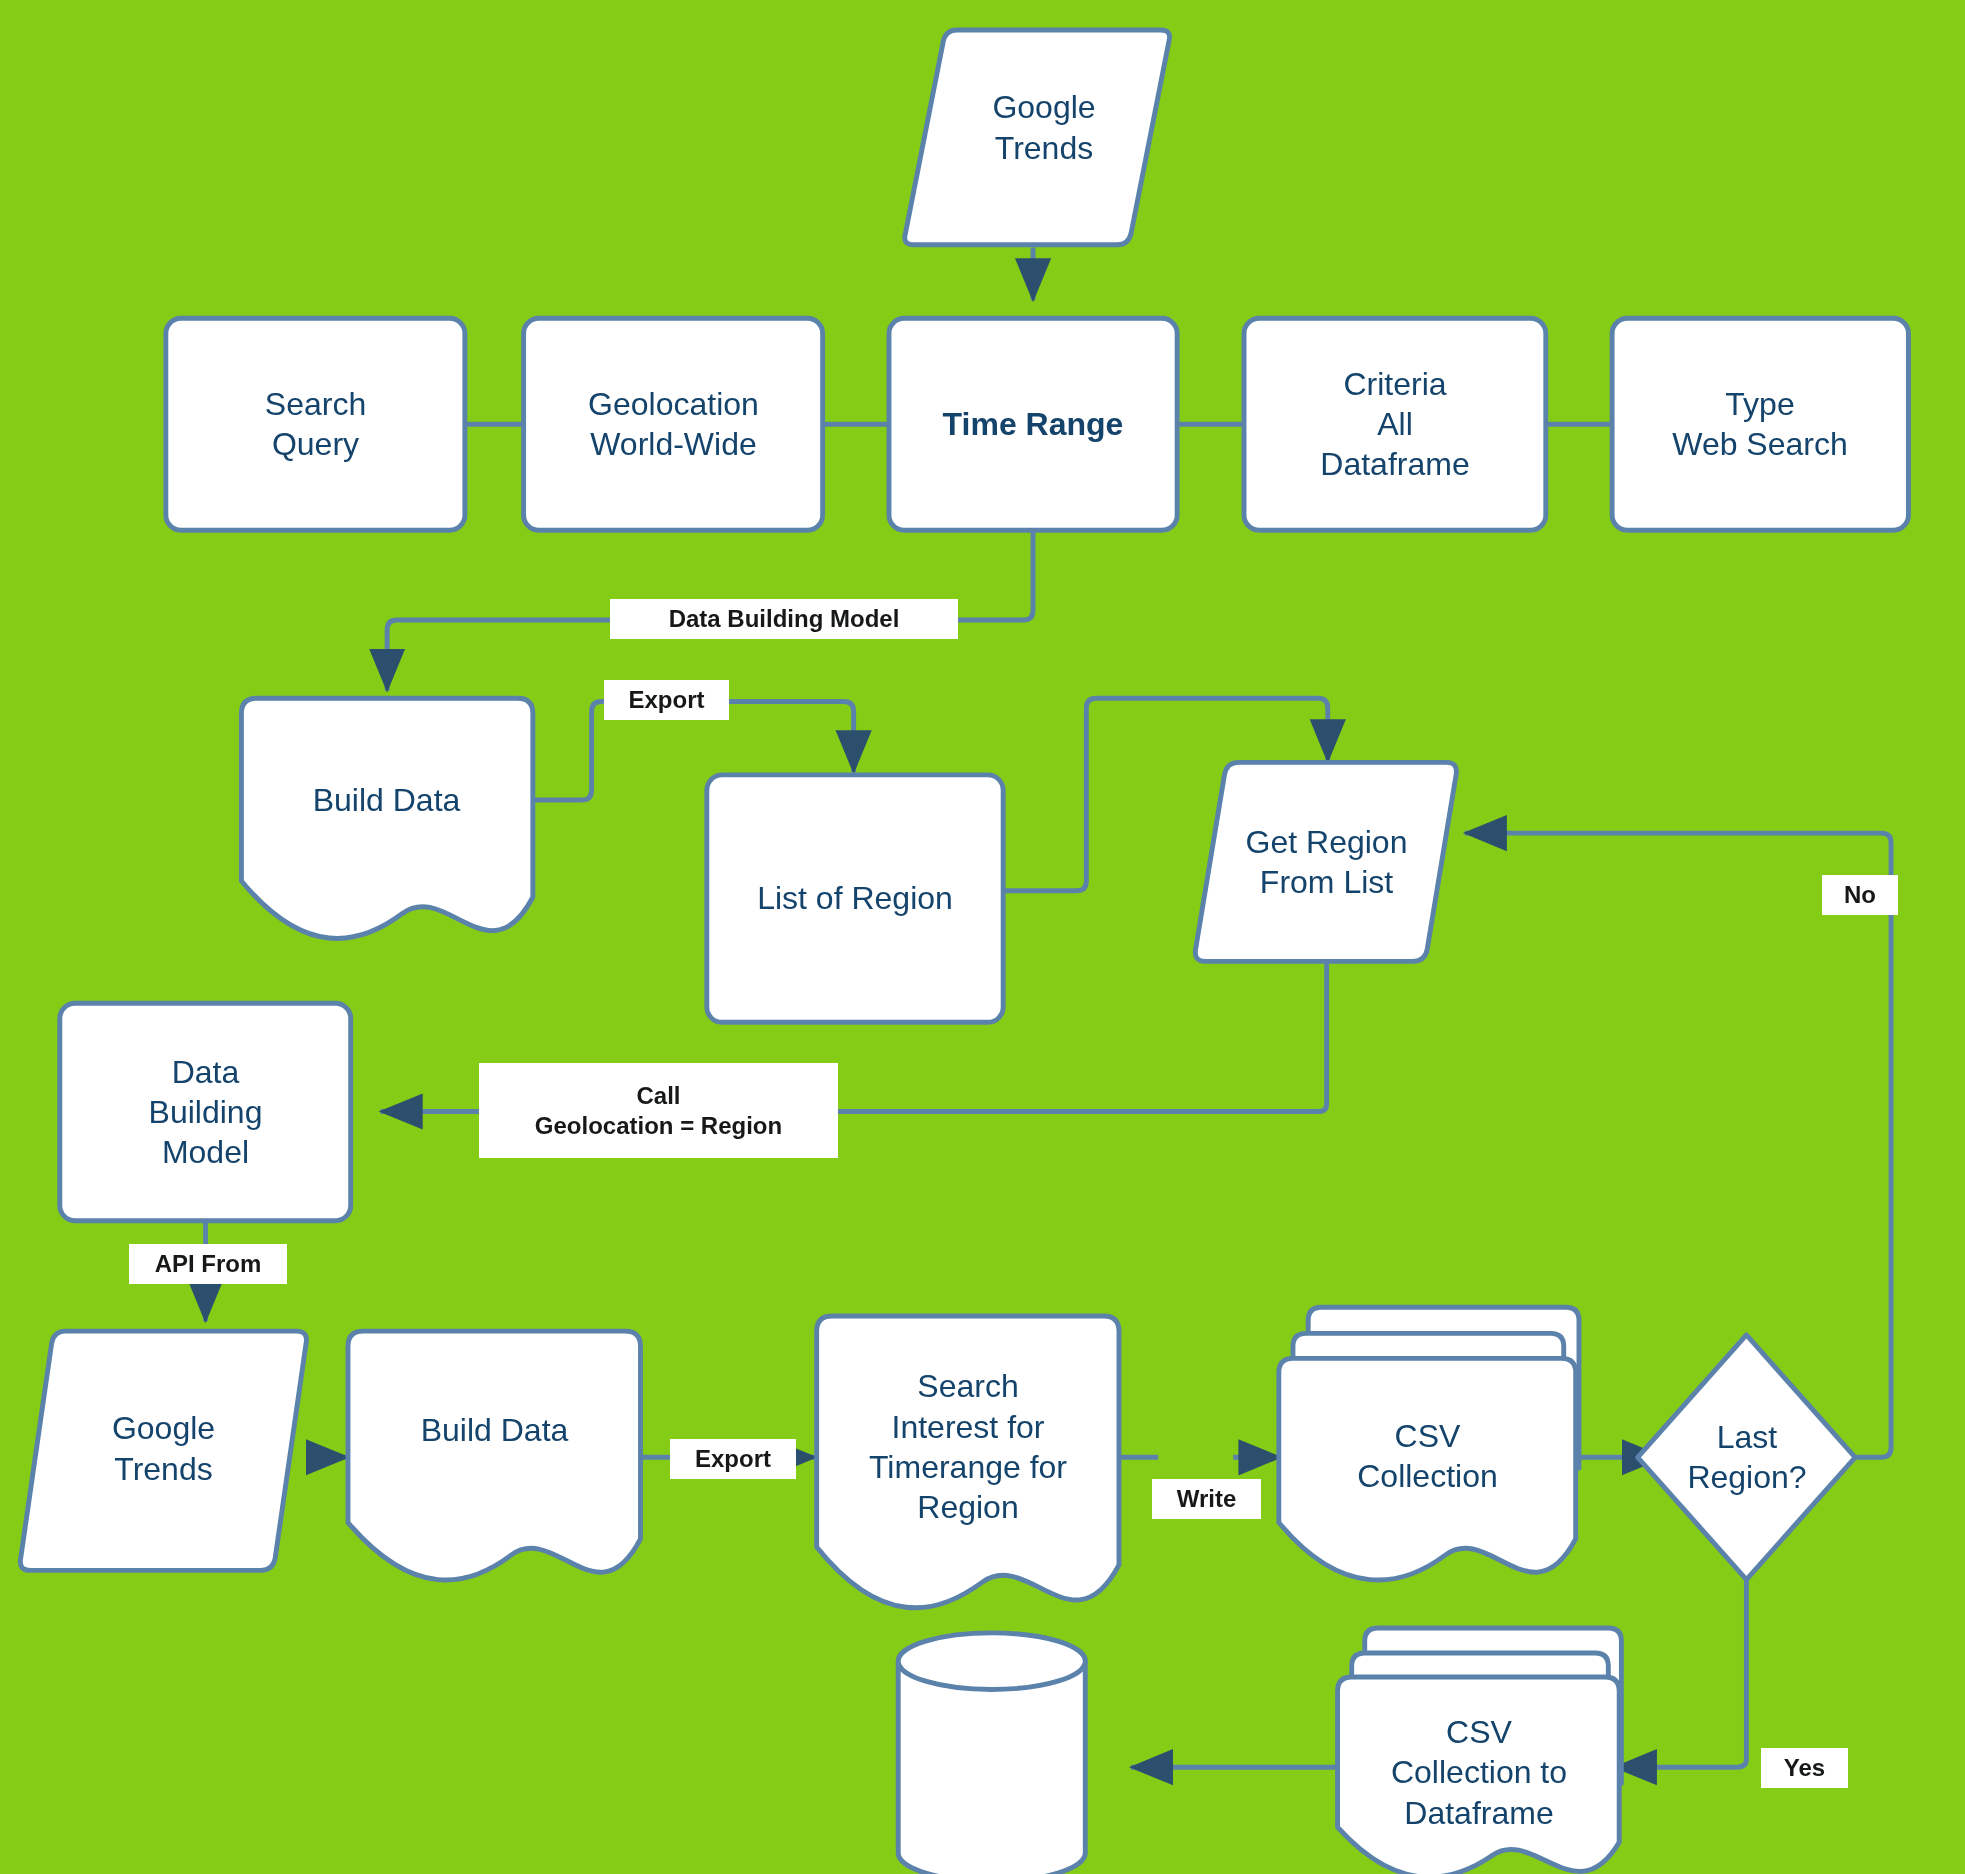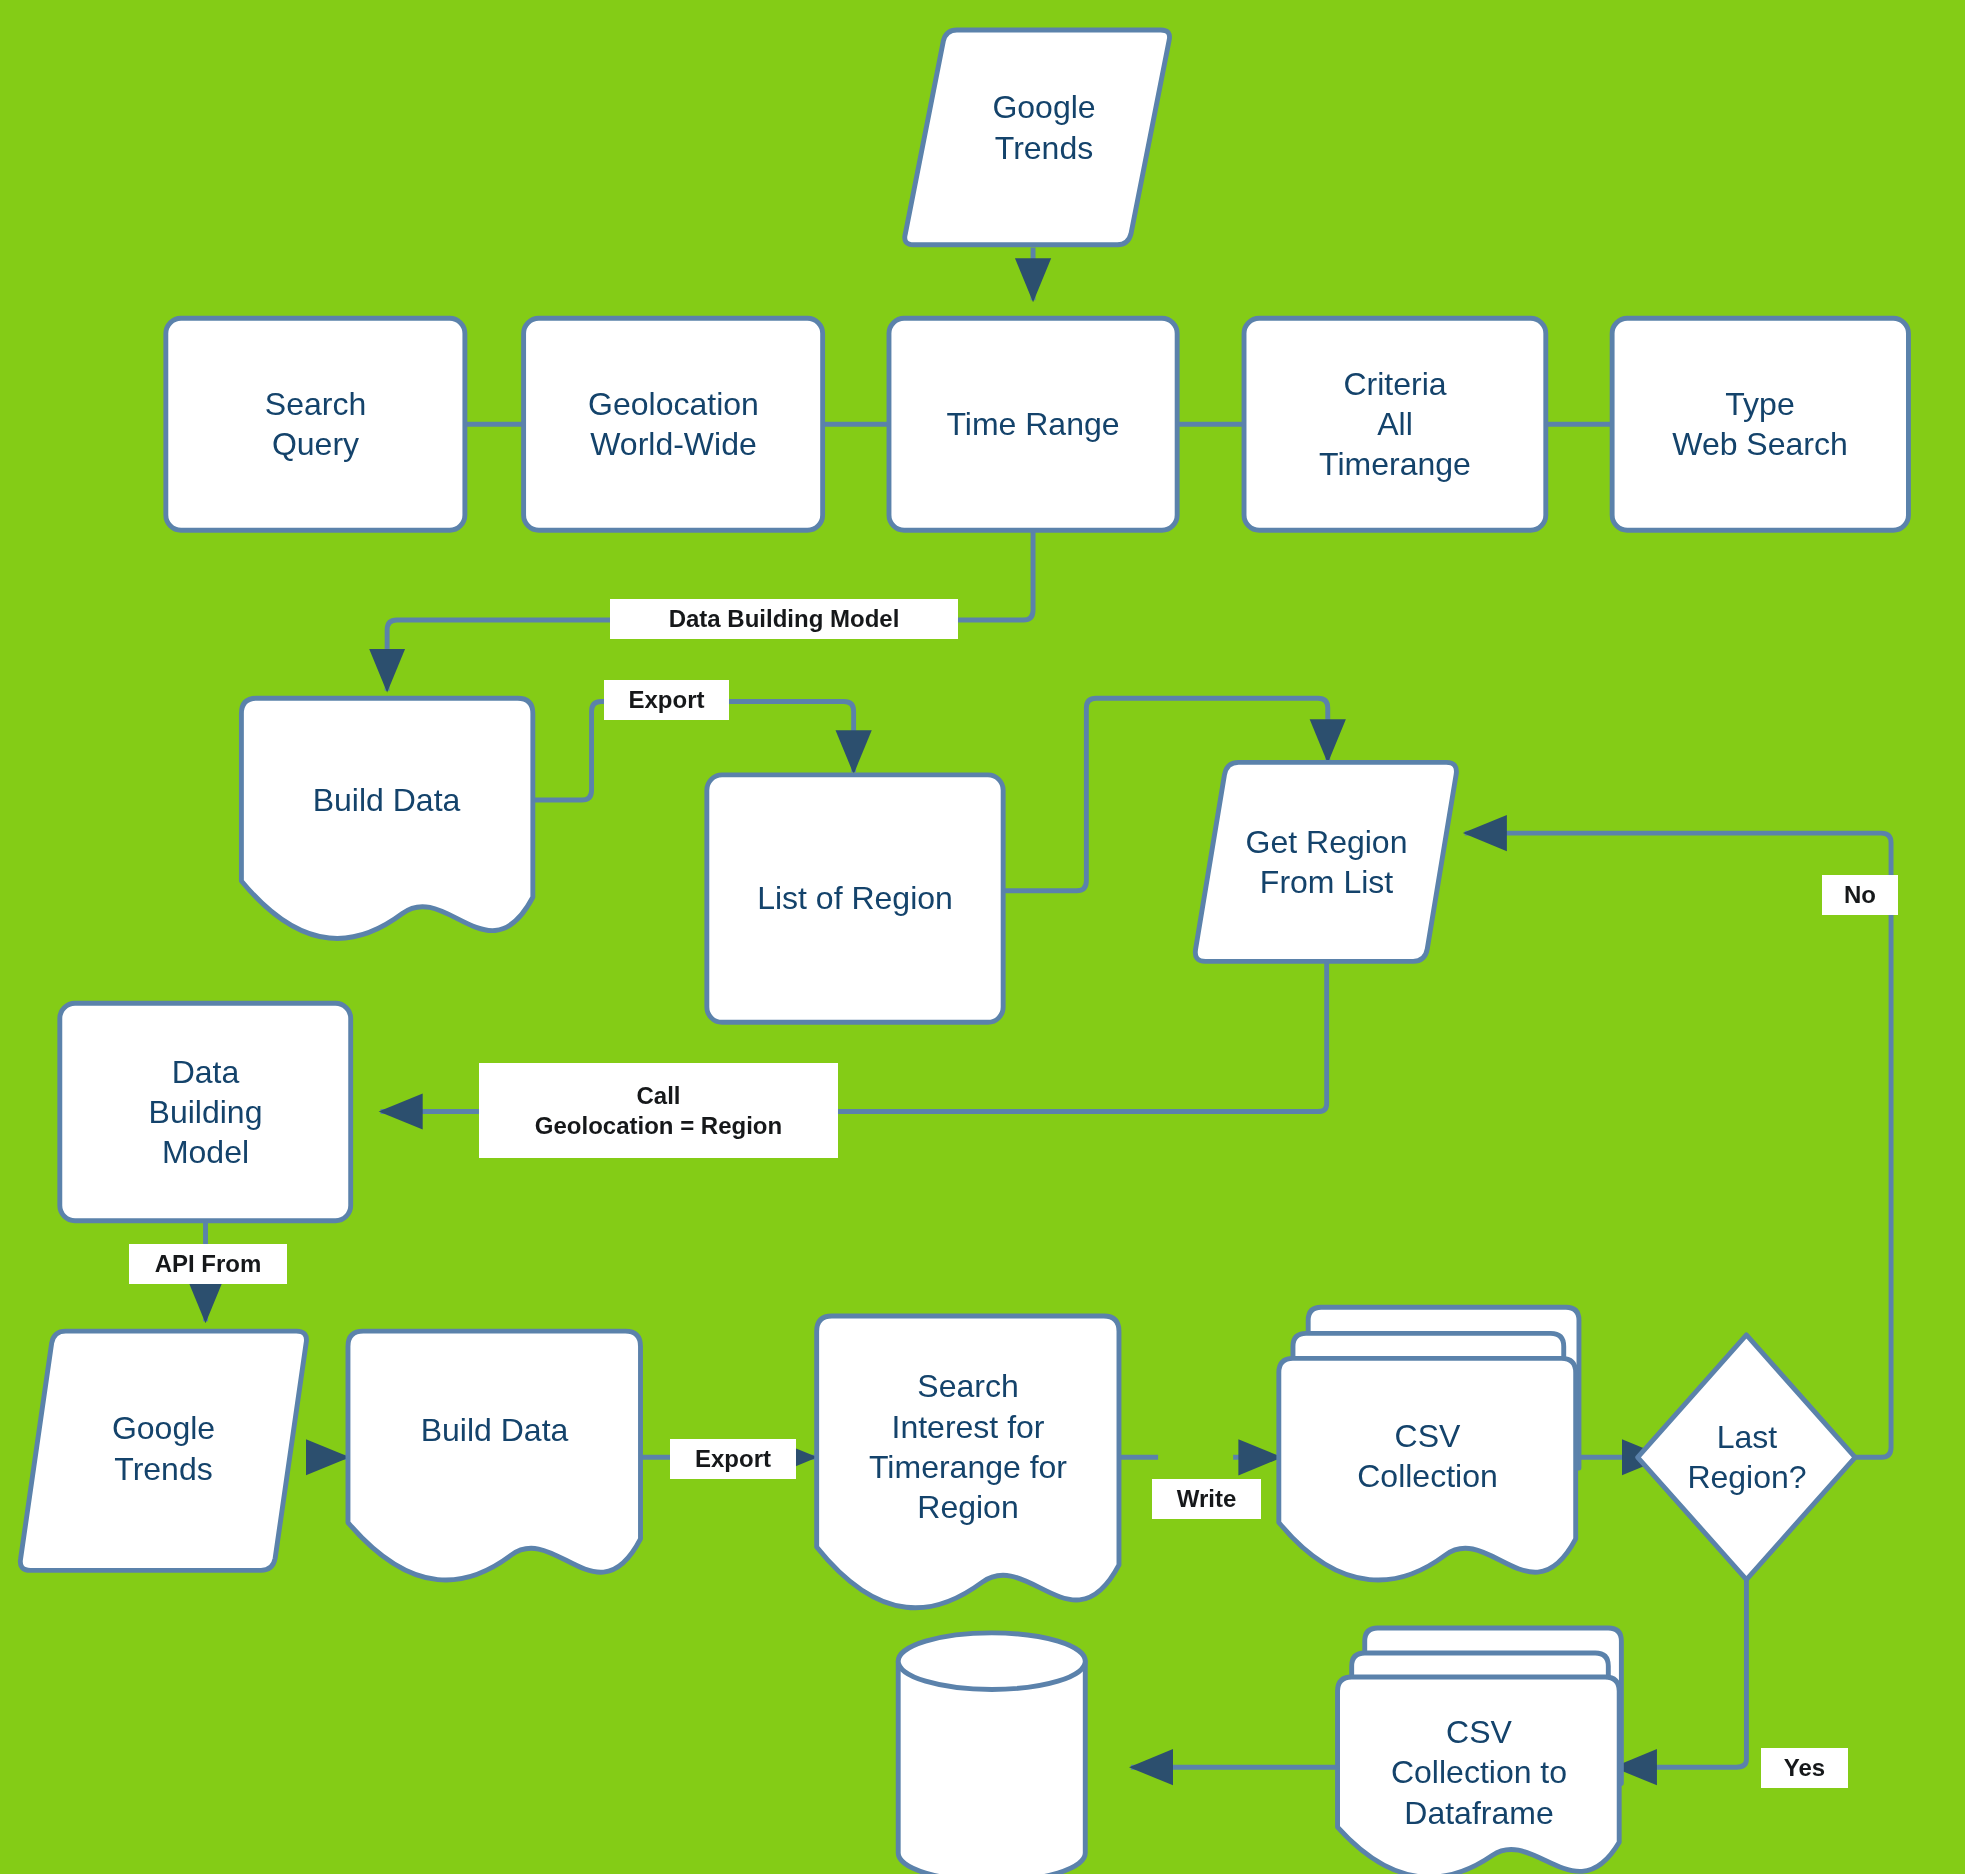--- a/index.html
+++ b/index.html
@@ -137,24 +137,24 @@
       <ellipse cx="1824" cy="3055" rx="172" ry="52"></ellipse>
     </g>
   </svg>
 
   <div class="nodelabel" style="left:935px;top:57px;width:218px;height:141px;">Google
 Trends</div>
   <div class="nodelabel" style="left:166px;top:318px;width:299px;height:212px;">Search
 Query</div>
   <div class="nodelabel" style="left:524px;top:318px;width:299px;height:212px;">Geolocation
 World-Wide</div>
-  <div class="nodelabel" style="left:889px;top:318px;width:288px;height:212px;">Time Range</div>
+  <div class="nodelabel" style="left:889px;top:318px;width:288px;height:212px;font-weight:bold;">Time Range</div>
   <div class="nodelabel" style="left:1244px;top:318px;width:302px;height:212px;">Criteria
 All
-Timerange</div>
+Dataframe</div>
   <div class="nodelabel" style="left:1612px;top:318px;width:296px;height:212px;">Type
 Web Search</div>
 
   <div class="nodelabel" style="left:241px;top:740px;width:291px;height:120px;">Build Data</div>
   <div class="nodelabel" style="left:1204px;top:783px;width:245px;height:158px;">Get Region
 From List</div>
   <div class="nodelabel" style="left:707px;top:775px;width:296px;height:247px;">List of Region</div>
   <div class="nodelabel" style="left:60px;top:1003px;width:291px;height:218px;">Data
 Building
 Model</div>

